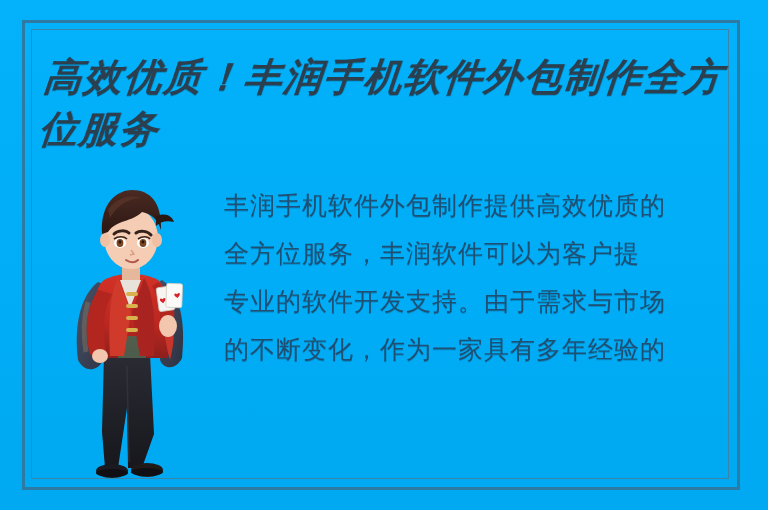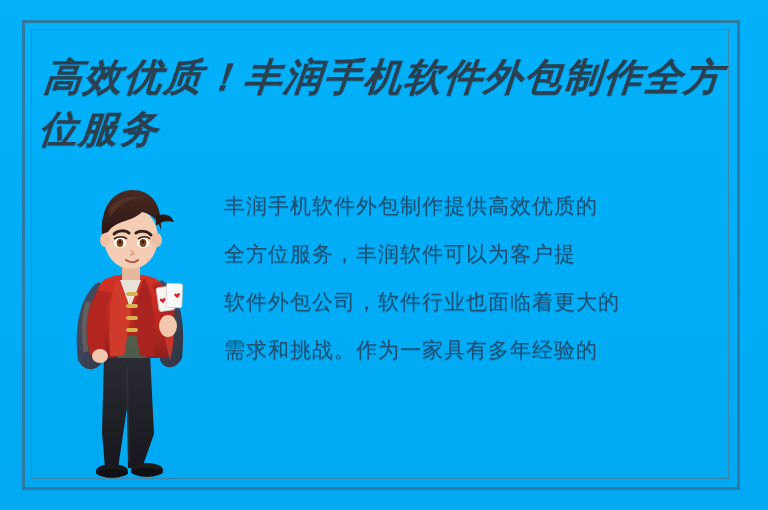--- a/index.html
+++ b/index.html
@@ -72,21 +72,21 @@
   .title-line { display: block; white-space: nowrap; }
   .title-line + .title-line { margin-top: 2px; }
 
   .body-text {
     position: absolute;
     left: 224px;
     top: 182px;
     width: 500px;
     z-index: 4;
     color: #1f4f72;
-    font-size: 21px;
+    font-size: 25px;
     line-height: 48px;
     letter-spacing: 1px;
     font-family: "DejaVu Sans", "Liberation Sans", sans-serif;
     text-shadow: 0 1px 0 rgba(10,40,70,0.25);
   }
   .body-line { display: block; white-space: nowrap; }
 
   
   .character {
     position: absolute;
@@ -107,22 +107,22 @@
   <div class="frame-inner"></div>
 
   <div class="title">
     <span class="title-line">高效优质！丰润手机软件外包制作全方</span>
     <span class="title-line">位服务</span>
   </div>
 
   <div class="body-text">
     <span class="body-line">丰润手机软件外包制作提供高效优质的</span>
     <span class="body-line">全方位服务，丰润软件可以为客户提</span>
-    <span class="body-line">软件外包公司，软件行业也面临着更大的</span>
-    <span class="body-line">需求和挑战。作为一家具有多年经验的</span>
+    <span class="body-line">专业的软件开发支持。由于需求与市场</span>
+    <span class="body-line">的不断变化，作为一家具有多年经验的</span>
   </div>
 
   <div class="character">
     <svg viewBox="0 0 150 310" xmlns="http://www.w3.org/2000/svg" aria-hidden="true">
       <defs>
         <linearGradient id="jacketGrad" x1="0" y1="0" x2="0" y2="1">
           <stop offset="0%" stop-color="#d33227"></stop>
           <stop offset="60%" stop-color="#bb2720"></stop>
           <stop offset="100%" stop-color="#8d1f1c"></stop>
         </linearGradient>

